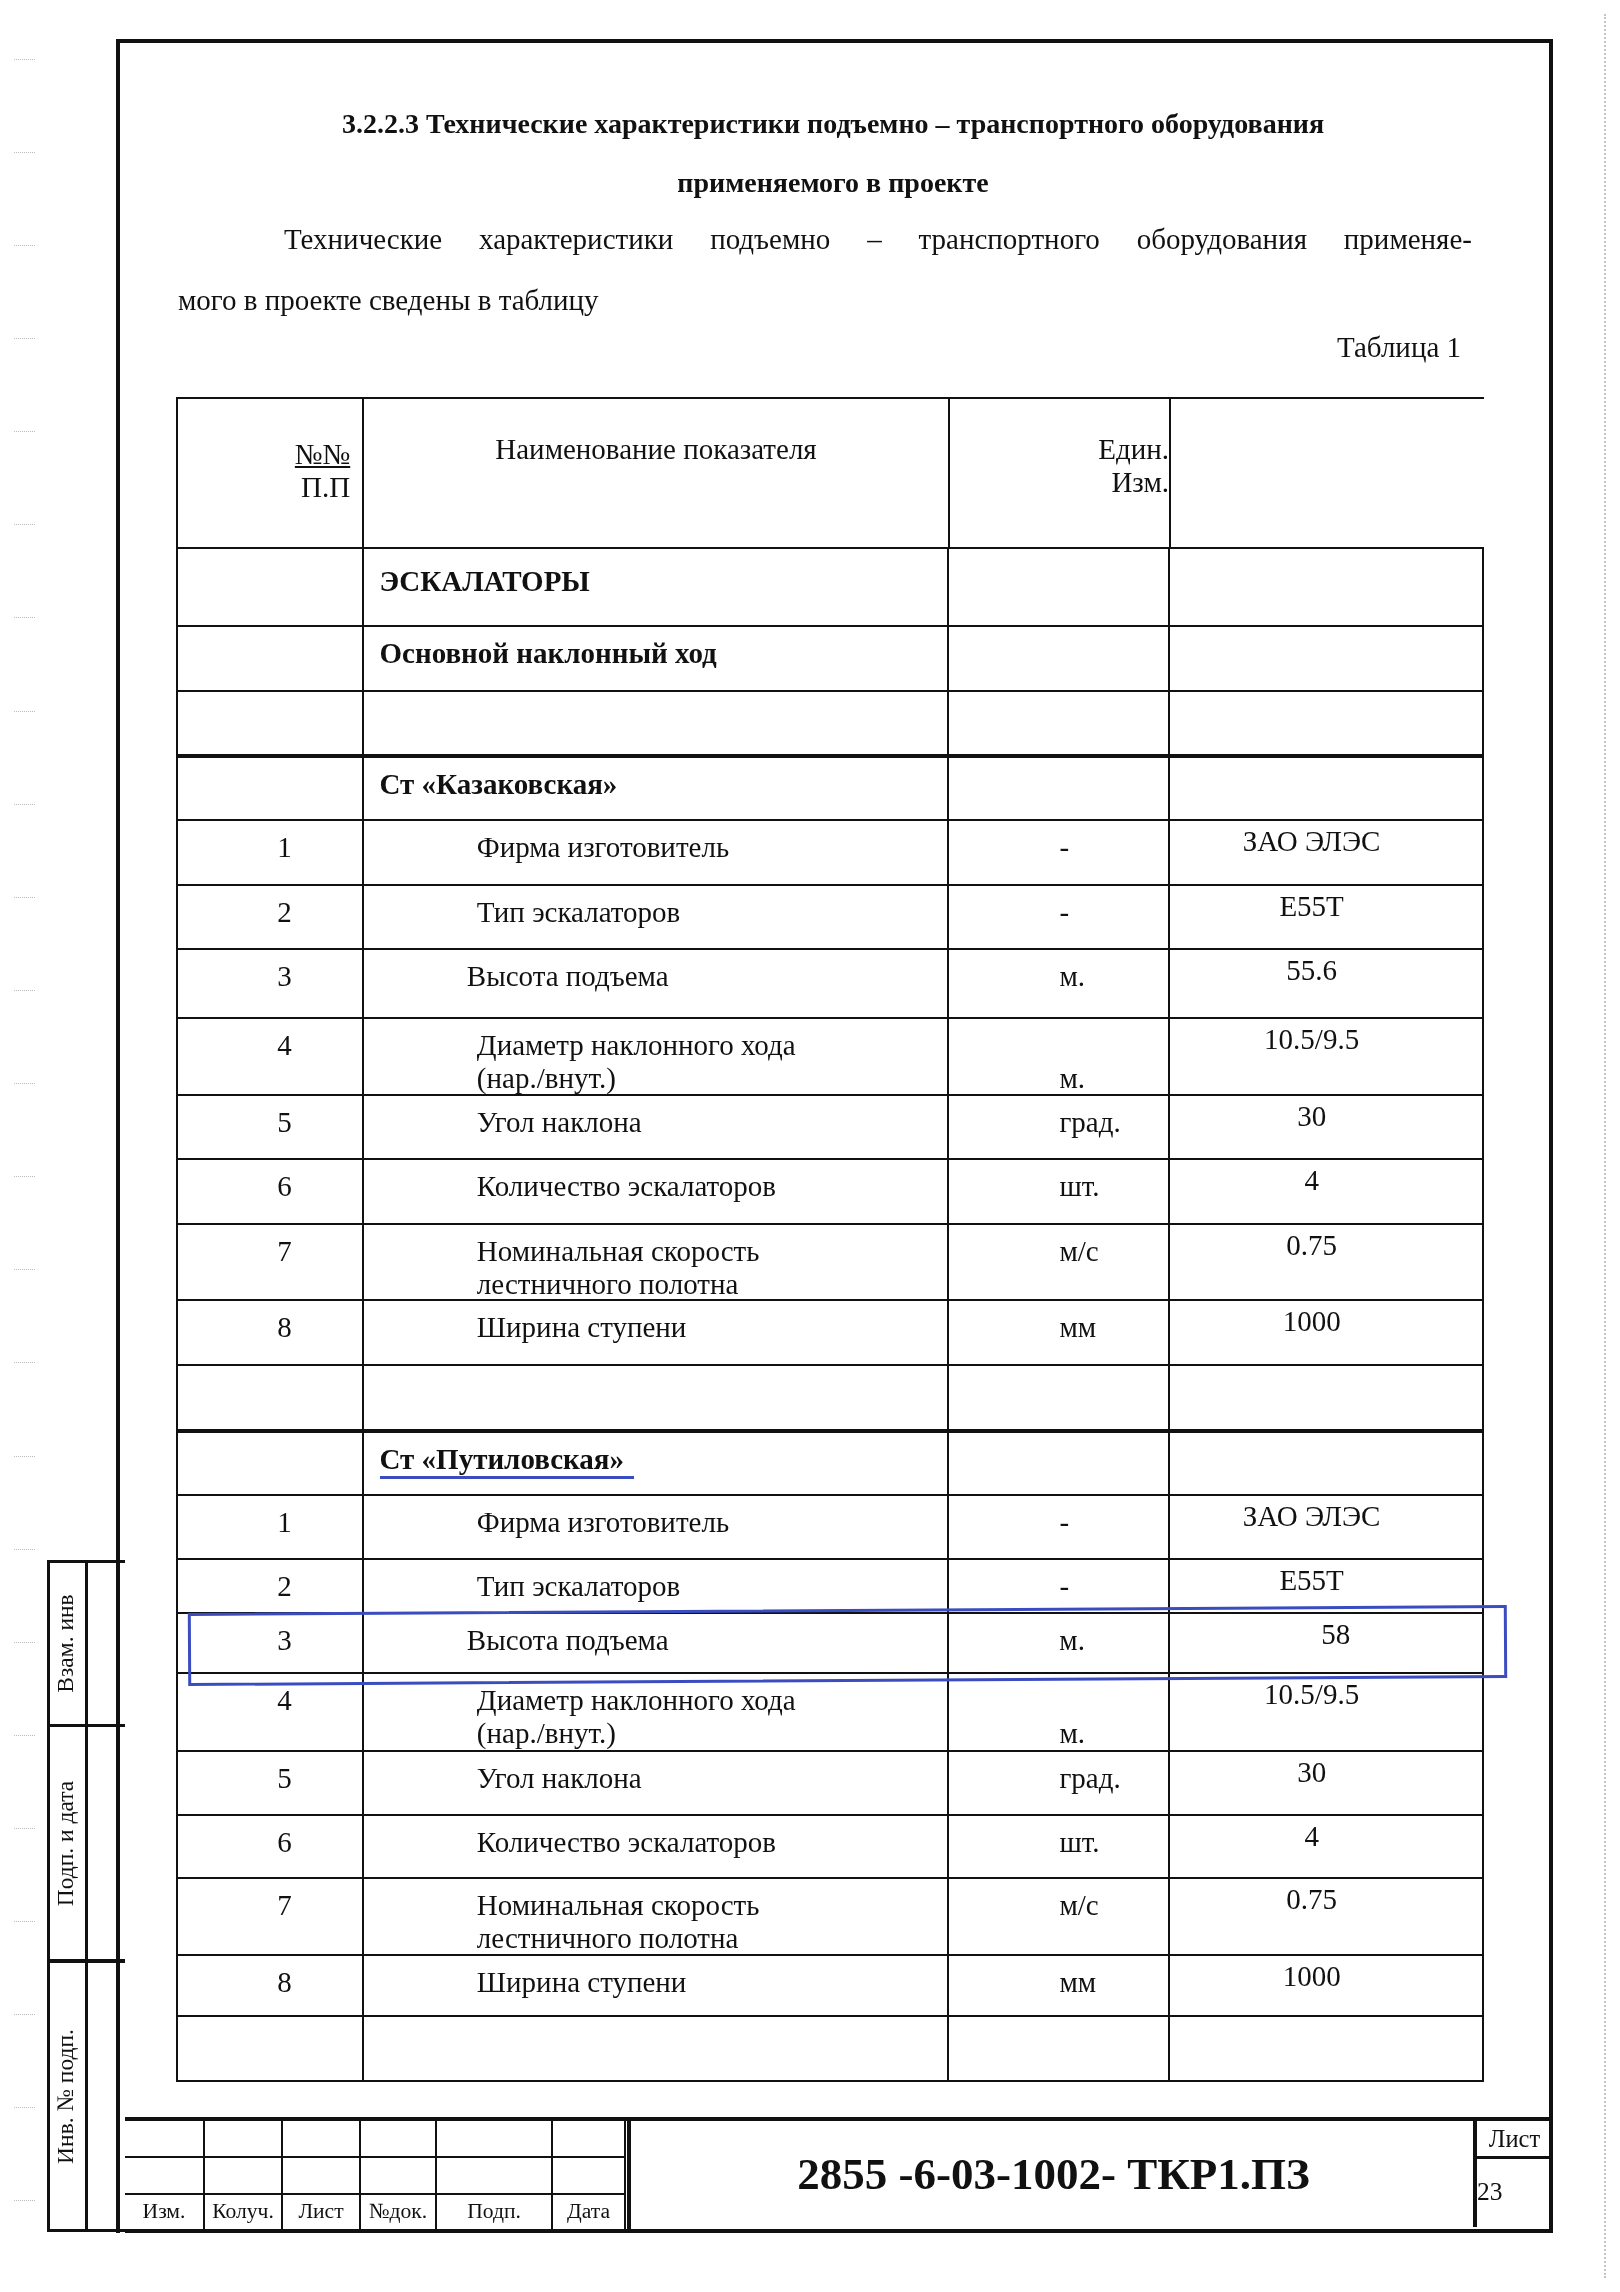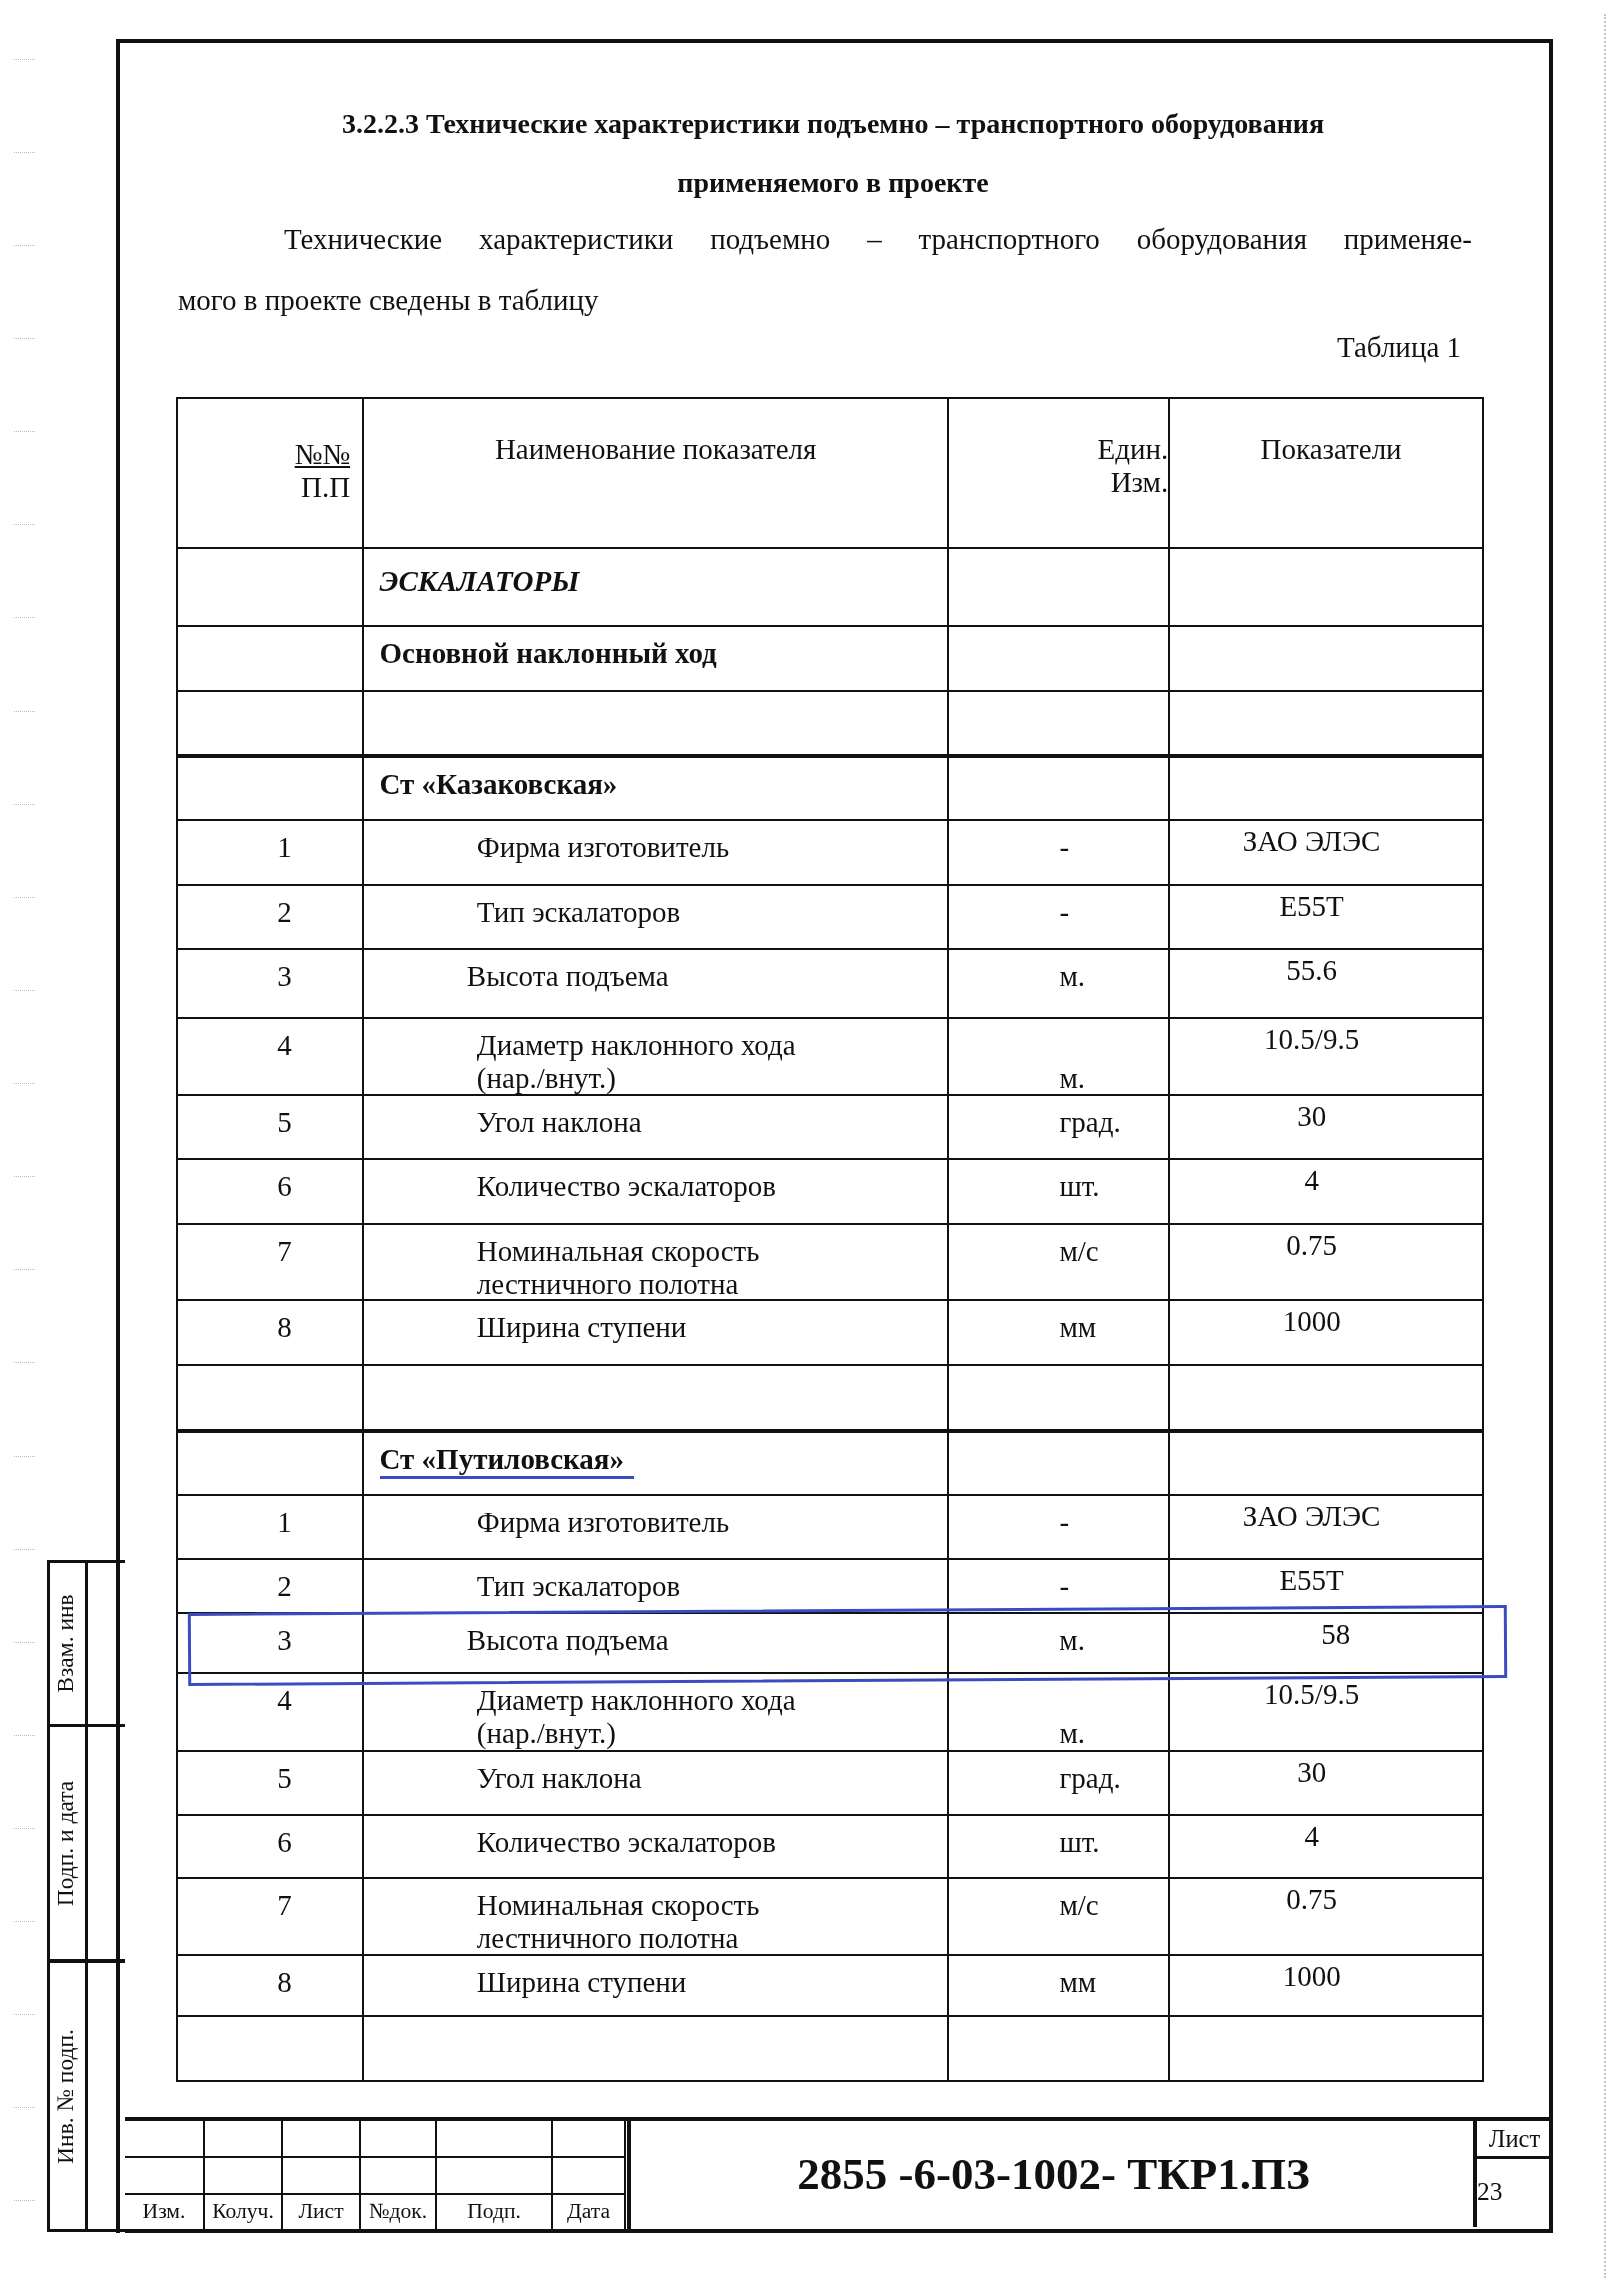--- a/index.html
+++ b/index.html
@@ -21,21 +21,21 @@
   .cell:first-child { border-left:2px solid #111; }
   .c1 { width:188px; text-align:center; padding-left:29px; }
   .c2 { width:586px; padding-left:113px; }
   .c3 { width:221px; padding-left:110px; }
   .c4 { width:314px; text-align:center; padding-right:29px; }
   .hdr .c1 { text-align:right; padding-right:11.8px; padding-top:39px; }
   .hdr .c2 { text-align:center; padding-left:0; padding-top:34px; }
   .hdr .c3 { text-align:right; padding-left:39px; padding-top:34px; }
   .hdr .c4 { padding-top:34px; padding-left:39px; }
   .sect .c2 { padding-left:15.7px; font-weight:bold; }
-  .sect.big .c2 { padding-top:15.7px;font-style:italic; }
+  .sect.big .c2 { padding-top:15.7px; }
   .numno { text-decoration:underline; }
   .underline-blue { border-bottom:3.9px solid #3b4cc0; padding-bottom:1px; padding-right:9.8px; }
   .highlight { position:absolute; left:188px; top:1609px; width:1313px; height:67px; border:3.9px solid #3b4cc0; transform:rotate(-0.35deg); pointer-events:none; }
   
   .stamp { position:absolute; left:47px; width:78px; border:3.9px solid #111; border-right:none; box-sizing:border-box; }
   .stamp .inner { position:absolute; left:35px; top:0; bottom:0; border-left:3.9px solid #111; }
   .stamp .lbl { position:absolute; left:-2px; width:35px; display:flex; align-items:center; justify-content:center; }
   .stamp .lbl span { transform:rotate(-90deg); white-space:nowrap; font-size:23.5px; }
   
   .tb { position:absolute; left:125px; top:2117px; width:1427px; height:116px; border-top:4.9px solid #111; border-bottom:4.9px solid #111; box-sizing:border-box; }
@@ -94,21 +94,20 @@
   <div class="row hdr" style="height:152px;">
     <div class="cell c1">
       <div class="numno">№№</div>
       <div>П.П</div>
     </div>
     <div class="cell c2">Наименование показателя</div>
     <div class="cell c3">
       <div>Един.</div>
       <div>Изм.</div>
     </div>
-    <div class="cell c4">Показатели</div>
   </div>
 
   <div class="row sect big" style="height:78px;">
     <div class="cell c1"></div>
     <div class="cell c2">ЭСКАЛАТОРЫ</div>
     <div class="cell c3"></div>
     <div class="cell c4"></div>
   </div>
 
   <div class="row sect" style="height:65px;">

